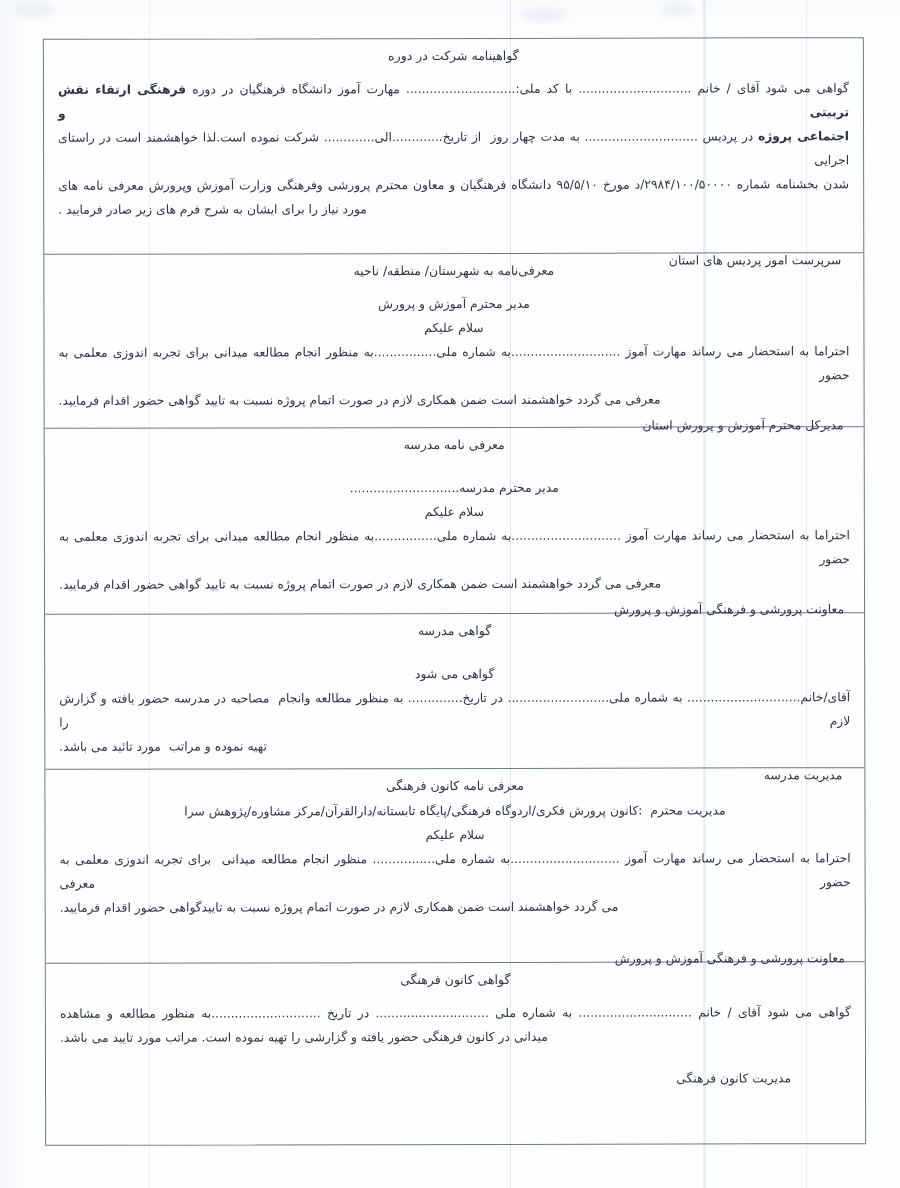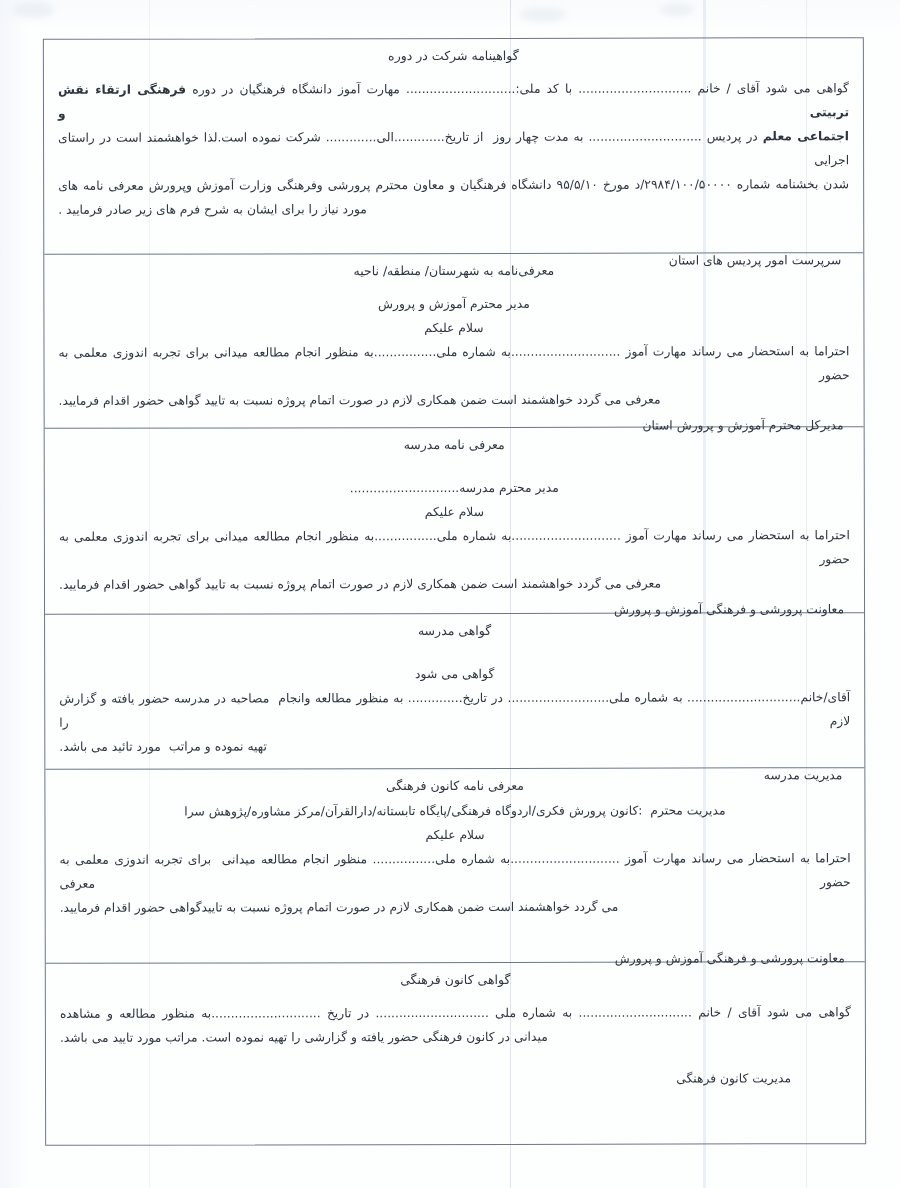--- a/index.html
+++ b/index.html
@@ -109,21 +109,21 @@
   <div class="scan-blotch" style="left:660px; top:4px; width:34px; height:12px;"></div>
   <div class="scan-blotch" style="left:14px; top:2px; width:40px; height:16px;"></div>
 </div>
 
 <div id="form-table">
 
   <div class="form-row" style="height:215px;">
     <div class="row-title">گواهینامه شرکت در دوره</div>
     <div class="spacer-sm"></div>
     <div class="row-line justify"><span>گواهی می شود آقای / خانم ............................. با کد ملی:............................ مهارت آموز دانشگاه فرهنگیان در دوره </span><span class="bold-seg">فرهنگی ارتقاء نقش تربیتی و</span></div>
-    <div class="row-line justify"><span class="bold-seg"></span><span class="bold-seg">اجتماعی معلم</span><span> در پردیس ............................. به مدت چهار روز  از تاریخ.............الی............. شرکت نموده است.لذا خواهشمند است در راستای اجرایی</span></div>
+    <div class="row-line justify"><span class="bold-seg"></span><span class="bold-seg">اجتماعی پروژه</span><span> در پردیس ............................. به مدت چهار روز  از تاریخ.............الی............. شرکت نموده است.لذا خواهشمند است در راستای اجرایی</span></div>
     <div class="row-line justify">شدن بخشنامه شماره ۲۹۸۴/۱۰۰/۵۰۰۰۰/د مورخ ۹۵/۵/۱۰ دانشگاه فرهنگیان و معاون محترم پرورشی وفرهنگی وزارت آموزش وپرورش معرفی نامه های</div>
     <div class="row-line left">مورد نیاز را برای ایشان به شرح فرم های زیر صادر فرمایید .</div>
     <div class="spacer-lg"></div>
     <div class="sig">سرپرست امور پردیس های استان</div>
   </div>
 
   <div class="form-row" style="height:174px;">
     <div class="row-title">معرفی‌نامه به شهرستان/ منطقه/ ناحیه</div>
     <div class="spacer-sm"></div>
     <div class="row-line center">مدیر محترم آموزش و پرورش</div>

